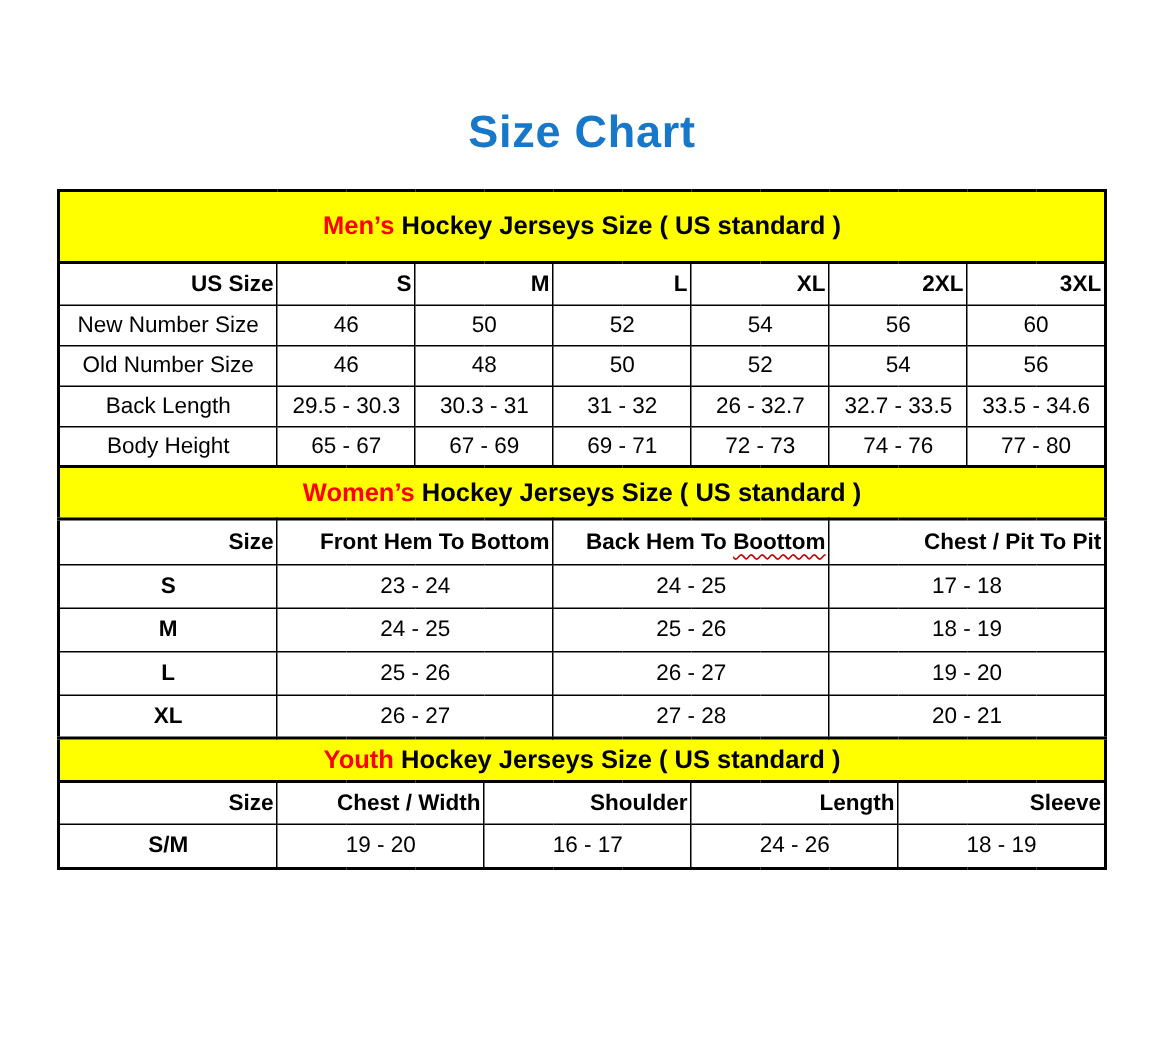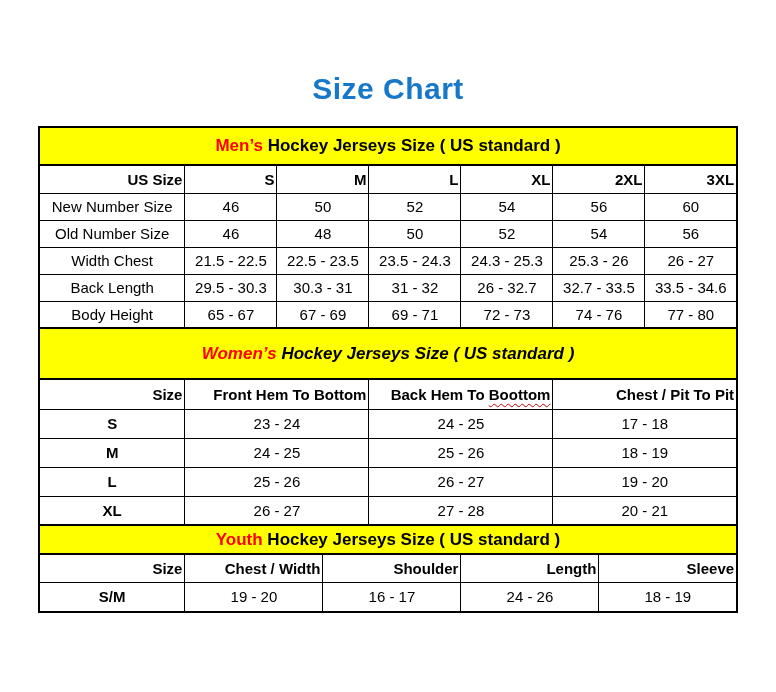--- a/index.html
+++ b/index.html
@@ -41,25 +41,25 @@
     font-size: 15px;
     color: var(--ink);
     padding: 0 2px;
     overflow: hidden;
     white-space: nowrap;
   }
   tr.section-header td {
     background: var(--yellow);
     font-weight: bold;
     font-size: 17px;
-    height: 38px;
+    height: 48px;
     border-top: 2px solid var(--ink);
     border-bottom: 2px solid var(--ink);
   }
-  tr.section-header.sec1 td { height: 51px; font-style: italic; }
+  tr.section-header.sec1 td { height: 35px; }
   tr.section-header.sec2 td { height: 29px; }
   .hl { color: var(--red); }
   tr.col-header td { font-weight: bold; height: 28px; text-align: right; }
   tr.col-header.sec1 td { height: 30px; }
   tr.data-row td { height: 27px; }
   tr.data-row.sec1 td { height: 29px; }
   tr.data-row.sec2 td { height: 30px; }
   tr.sec1 td.row-label, tr.sec2 td.row-label { font-weight: bold; }
   tr.sec0 td.row-label { font-weight: normal; margin-left: 14px; }
   .squiggle {
@@ -104,29 +104,20 @@
           <td colspan="2">60</td>
         </tr>
         <tr class="data-row sec0">
           <td class="row-label">Old Number Size</td>
           <td colspan="2">46</td>
           <td colspan="2">48</td>
           <td colspan="2">50</td>
           <td colspan="2">52</td>
           <td colspan="2">54</td>
           <td colspan="2">56</td>
-        </tr>
-        <tr class="data-row sec0">
-          <td class="row-label">Width Chest</td>
-          <td colspan="2">21.5 - 22.5</td>
-          <td colspan="2">22.5 - 23.5</td>
-          <td colspan="2">23.5 - 24.3</td>
-          <td colspan="2">24.3 - 25.3</td>
-          <td colspan="2">25.3 - 26</td>
-          <td colspan="2">26 - 27</td>
         </tr>
         <tr class="data-row sec0">
           <td class="row-label">Back Length</td>
           <td colspan="2">29.5 - 30.3</td>
           <td colspan="2">30.3 - 31</td>
           <td colspan="2">31 - 32</td>
           <td colspan="2">26 - 32.7</td>
           <td colspan="2">32.7 - 33.5</td>
           <td colspan="2">33.5 - 34.6</td>
         </tr>

